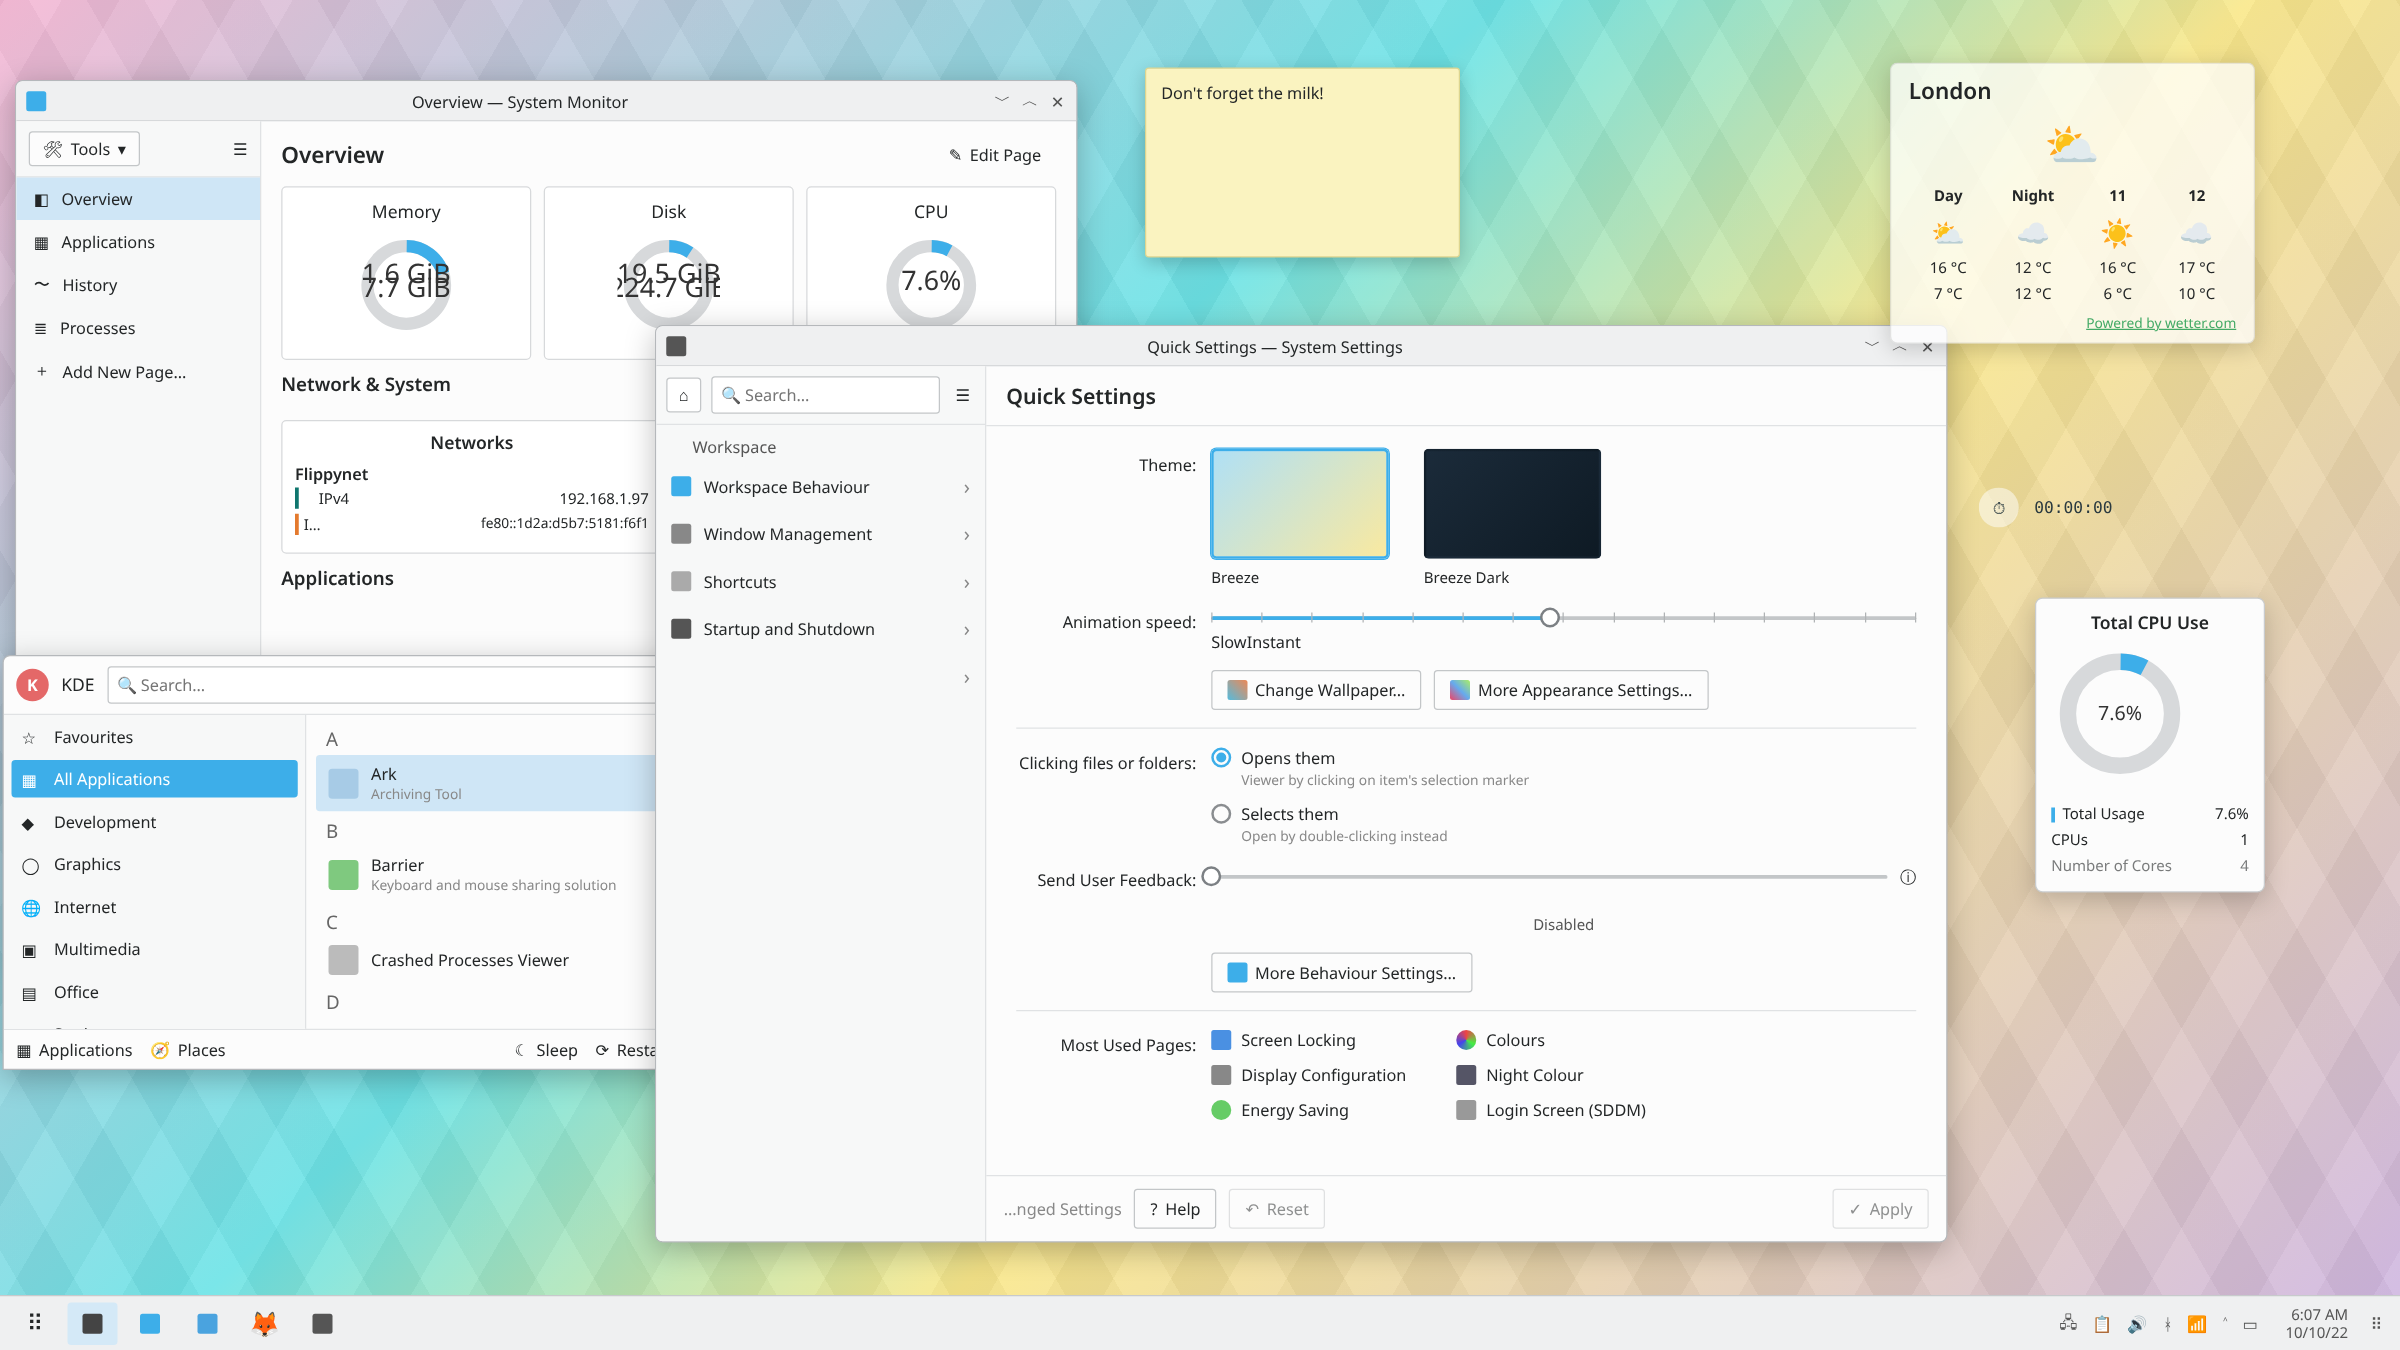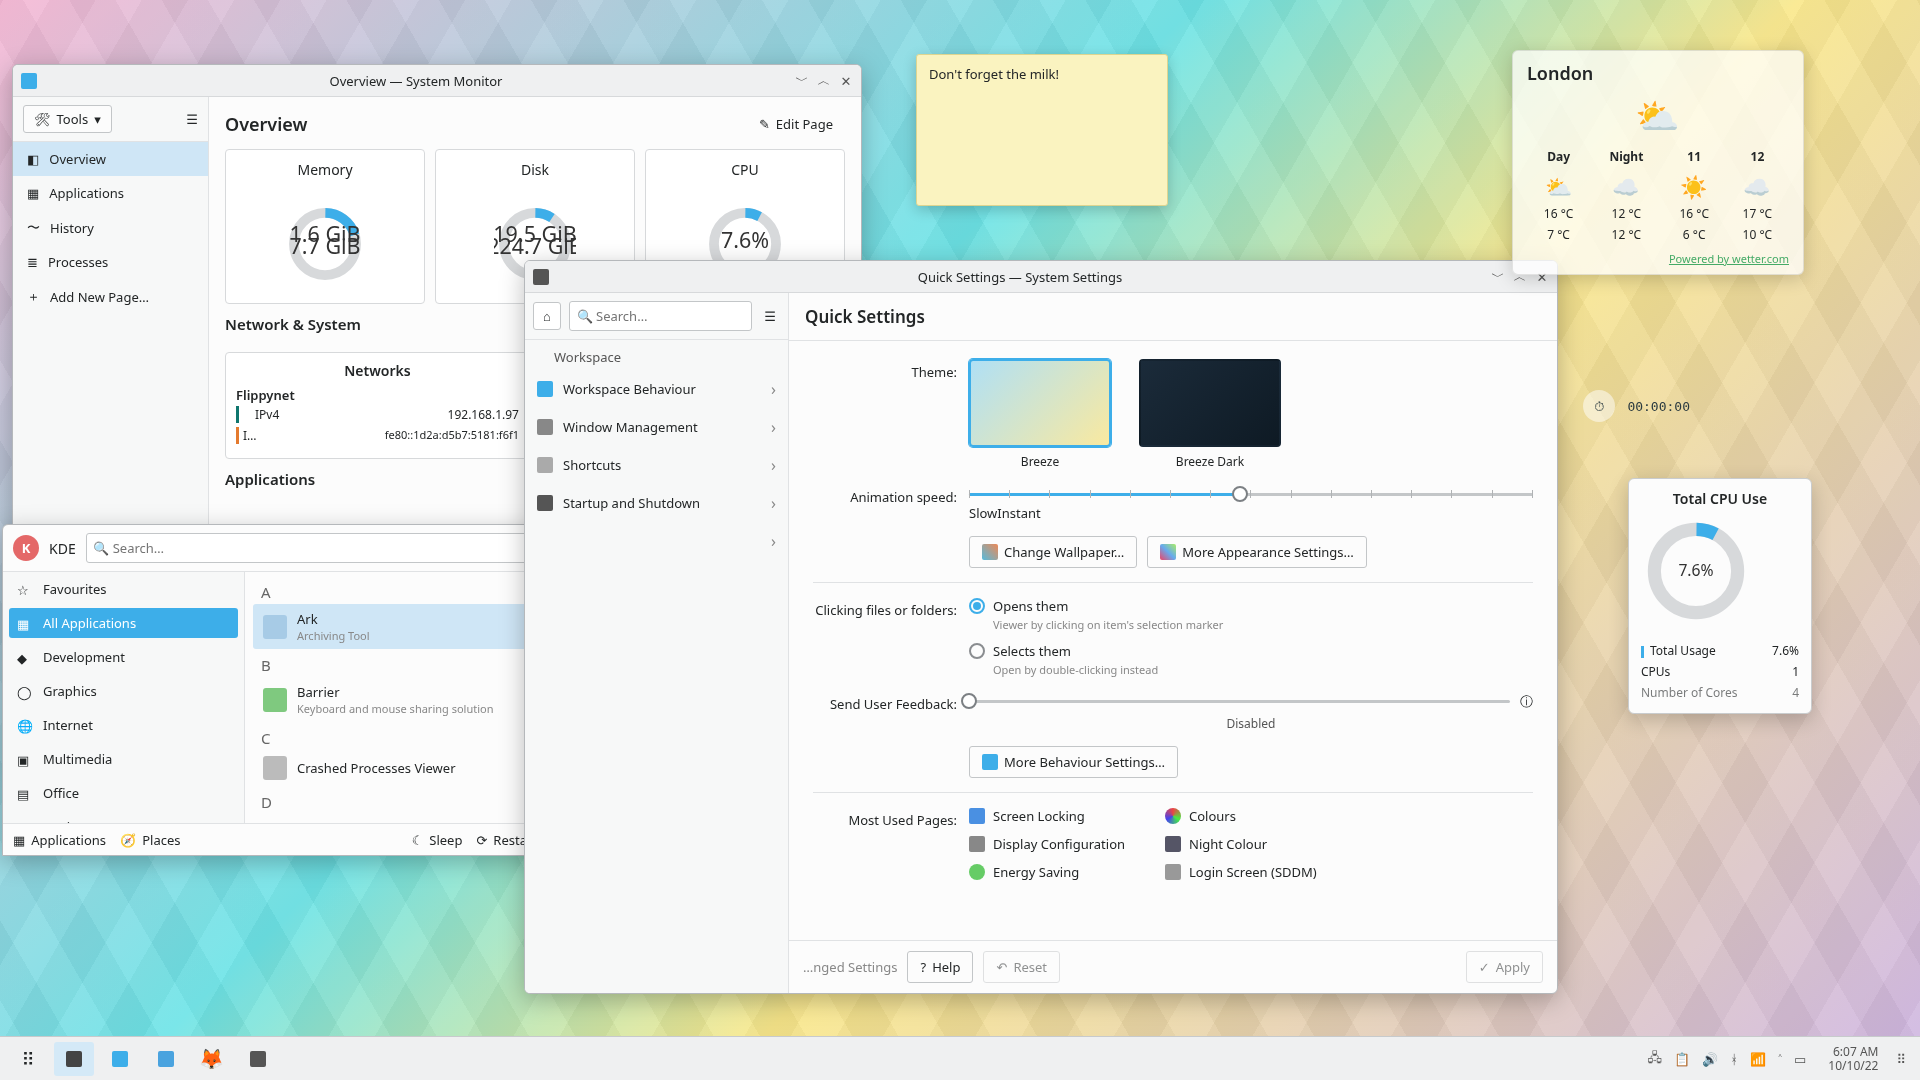--- a/index.html
+++ b/index.html
@@ -23,21 +23,21 @@
   #sysmon { left: 12px; top: 64px; width: 850px; height: 700px; }
   #sysmon .body { display: flex; flex: 1; }
   #sysmon .sidebar { width: 196px; background: #f7f8f8; border-right: 1px solid #e0e2e4; display: flex; flex-direction: column; }
   #sysmon .sidebar .top { display: flex; align-items: center; justify-content: space-between; padding: 8px 10px; border-bottom: 1px solid #e0e2e4; }
   #sysmon .sidebar .item { display: flex; align-items: center; gap: 10px; padding: 8px 14px; cursor: pointer; }
   #sysmon .content { flex: 1; padding: 12px 16px; overflow: hidden; }
   #sysmon .hdr { display: flex; align-items: center; justify-content: space-between; margin-bottom: 10px; }
   #sysmon .hdr h2 { font-size: 18px; font-weight: 600; }
   .stats-row { display: flex; gap: 10px; }
   .stat { flex: 1; text-align: center; padding: 10px 6px 14px; }
-  .stat .name { font-size: 14px; margin-bottom: 24px; }
+  .stat .name { font-size: 14px; margin-bottom: 8px; }
   .donut { width: 82px; height: 82px; margin: 0 auto; }
   .donut .val { font-size: 11px; fill: #333; }
   .net-row { display: flex; gap: 10px; margin-top: 8px; }
   .net-card { flex: 1; padding: 8px 10px 12px; }
   .net-card h4 { text-align: center; font-weight: 600; font-size: 14px; margin-bottom: 6px; }
   .kv { display: flex; justify-content: space-between; font-size: 12px; padding: 2px 0; }
 
   
   #launcher { left: 2px; top: 524px; width: 670px; height: 332px; border-bottom-left-radius: 0; border-bottom-right-radius: 0; }
   #launcher .row1 { display: flex; align-items: center; gap: 10px; padding: 8px 10px; border-bottom: 1px solid #e0e2e4; }
@@ -66,21 +66,21 @@
   #settings .nav .item .lbl { display: flex; align-items: center; gap: 10px; }
   #settings .nav .grp { padding: 8px 29px 4px; font-size: 13px; color: #555; }
   #settings .nav .item.selected { background: #cfe6f6; }
   #settings .main { flex: 1; display: flex; flex-direction: column; }
   #settings .main .head { padding: 12px 16px; border-bottom: 1px solid #e0e2e4; font-size: 17px; font-weight: 600; }
   #settings .main .scroll { flex: 1; overflow: auto; padding: 18px 24px; }
   #settings .formrow { display: flex; margin-bottom: 14px; }
   #settings .formrow .lab { width: 156px; text-align: right; padding-right: 12px; padding-top: 4px; font-size: 13px; }
   #settings .formrow .ctl { flex: 1; }
   .themes { display: flex; gap: 28px; }
-  .theme { text-align: center; cursor: pointer; }
+  .theme { cursor: pointer; }
   .theme .thumb { width: 142px; height: 88px; border-radius: 4px; border: 2px solid transparent; background: linear-gradient(135deg,#b0e0f5,#f9e9a0); display: flex; align-items: center; justify-content: center; }
   .theme.dark .thumb { background: linear-gradient(135deg,#1b2b3a,#0e1a24); }
   .theme.selected .thumb { border-color: #3daee9; box-shadow: 0 0 0 1px #3daee9; }
   .theme .cap { margin-top: 6px; font-size: 12px; }
   .slider { position: relative; height: 20px; }
   .slider .track { position: absolute; top: 9px; left: 0; right: 0; height: 3px; background: #c3c6c8; border-radius: 2px; }
   .slider .fill { position: absolute; top: 9px; left: 0; height: 3px; background: #3daee9; border-radius: 2px; }
   .slider .handle { position: absolute; top: 2px; width: 16px; height: 16px; border-radius: 50%; background: #fff; border: 2px solid #7c8084; transform: translateX(-50%); cursor: grab; }
   .slider .ticks { position: absolute; top: 6px; left: 0; right: 0; display: flex; justify-content: space-between; }
   .slider .ticks i { width: 1px; height: 8px; background: #b0b3b5; }
@@ -481,21 +481,21 @@
         <div class="formrow">
           <div class="lab">Send User Feedback:</div>
           <div class="ctl">
             <div style="display:flex;align-items:center;gap:10px;">
               <div class="slider" style="flex:1;">
                 <div class="track"></div>
                 <div class="handle" style="left:0%;"></div>
               </div>
               <span style="cursor:pointer;">ⓘ</span>
             </div>
-            <div style="text-align:center;font-size:12px;color:#555;margin-top:4px;">Disabled</div>
+            <div style="text-align:center;font-size:12px;color:#555;margin-top:20px;">Disabled</div>
           </div>
         </div>
         <div class="formrow">
             <div class="lab"></div>
             <div class="ctl">
           <span class="btn">
                 <span class="sq" style="background:#3daee9;"></span>
                 <span>More Behaviour Settings…</span>
               </span>
         </div>

